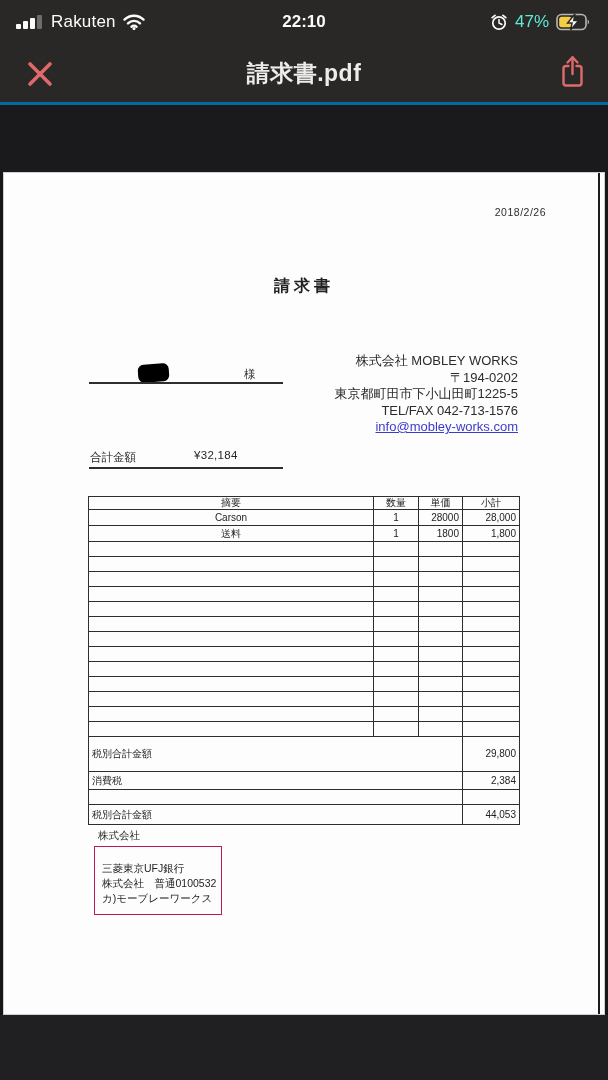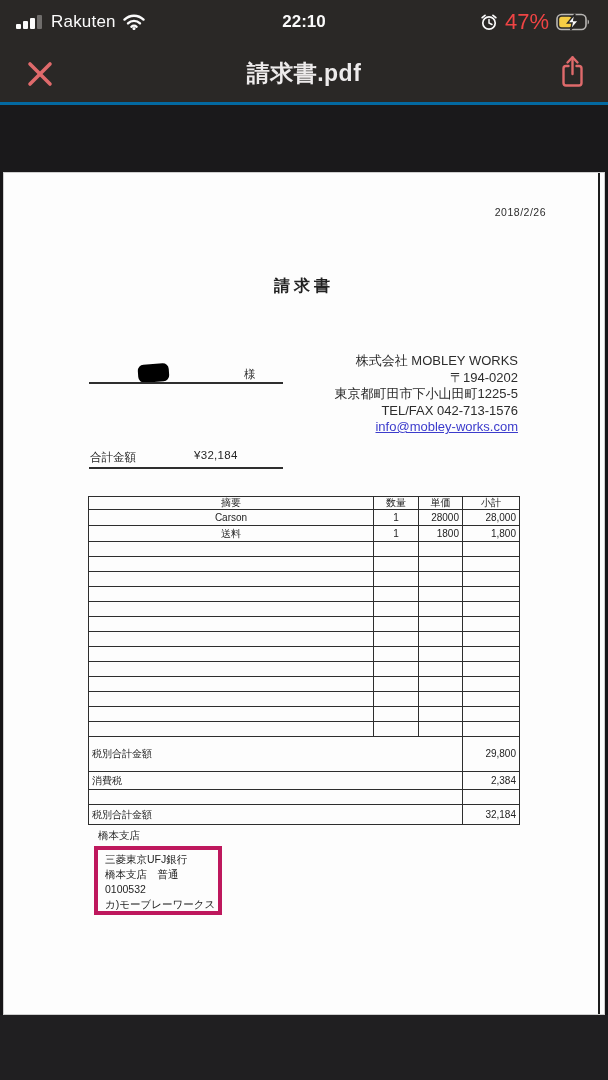--- a/index.html
+++ b/index.html
@@ -12,21 +12,21 @@
   
   .status-bar {
     position:absolute; top:0; left:0; width:608px; height:44px;
     background:#2a2826; color:#fff;
     display:flex; align-items:center; justify-content:space-between;
     padding:12px 16px; z-index:5;
   }
   .sb-left, .sb-right { display:flex; align-items:center; gap:7px; }
   .sb-carrier { font-size:17px; letter-spacing:0.2px; color:#fbfbfb; }
   .sb-time { position:absolute; left:0; right:0; text-align:center; font-size:17px; font-weight:700; color:#fbfbfb; }
-  .sb-pct { font-size:22px; color:#ef4444; }
+  .sb-pct { font-size:17px; color:#5eead4; }
 
   
   .nav-bar {
     position:absolute; top:44px; left:0; width:608px; height:61px;
     background:#2a2826; border-bottom:3px solid #0369a1;
     display:flex; align-items:center; z-index:5;
   }
   .nav-title {
     position:absolute; left:0; right:0; text-align:center;
     font-size:23px; font-weight:700; color:#edebeb; letter-spacing:0.5px;
@@ -78,21 +78,21 @@
   td.desc  { text-align:center; }
   td.qty   { text-align:center; }
   td.price { text-align:right; }
   td.sub   { text-align:right; }
   tr.item-row td { height:16px; }
   tr.empty-row td { height:15px; }
   td.sum-label { text-align:left; padding-left:4px; }
 
   .bank-label { position:absolute; left:94px; top:656px; font-size:10.5px; color:#2a2a2a; }
   .bank-box { position:absolute; left:90px; top:673px; width:128px; height:69px;
-              border:4px solid #be185d; padding:2px 0 0 7px;
+              border:1px solid #be185d; padding:14px 0 0 7px;
               font-size:10.5px; line-height:15px; color:#242424; }
 
   
   .icon svg { display:block; }
 </style>
 </head>
 <body>
 
 <div class="screen">
 
@@ -291,28 +291,28 @@
             <tr class="summary-row" style="height: 18px;">
               <td colspan="3" class="sum-label">消費税</td>
               <td class="sub">2,384</td>
             </tr>
             <tr class="summary-row" style="height: 12px;">
               <td colspan="3" class="sum-label"></td>
               <td class="sub"></td>
             </tr>
             <tr class="summary-row" style="height: 20px;">
               <td colspan="3" class="sum-label">税別合計金額</td>
-              <td class="sub">32,184</td>
+              <td class="sub">44,053</td>
             </tr>
           </tbody>
       </table>
     </div>
 
-    <div class="bank-label">橋本支店</div>
+    <div class="bank-label">株式会社</div>
     <div class="bank-box" id="bank-box">
         <div>三菱東京UFJ銀行</div>
-        <div>橋本支店　普通0100532</div>
+        <div>株式会社　普通0100532</div>
         <div>カ)モーブレーワークス</div>
       </div>
   </div>
 
   <div class="viewer-bottom"></div>
 </div>
 
 </body></html>

